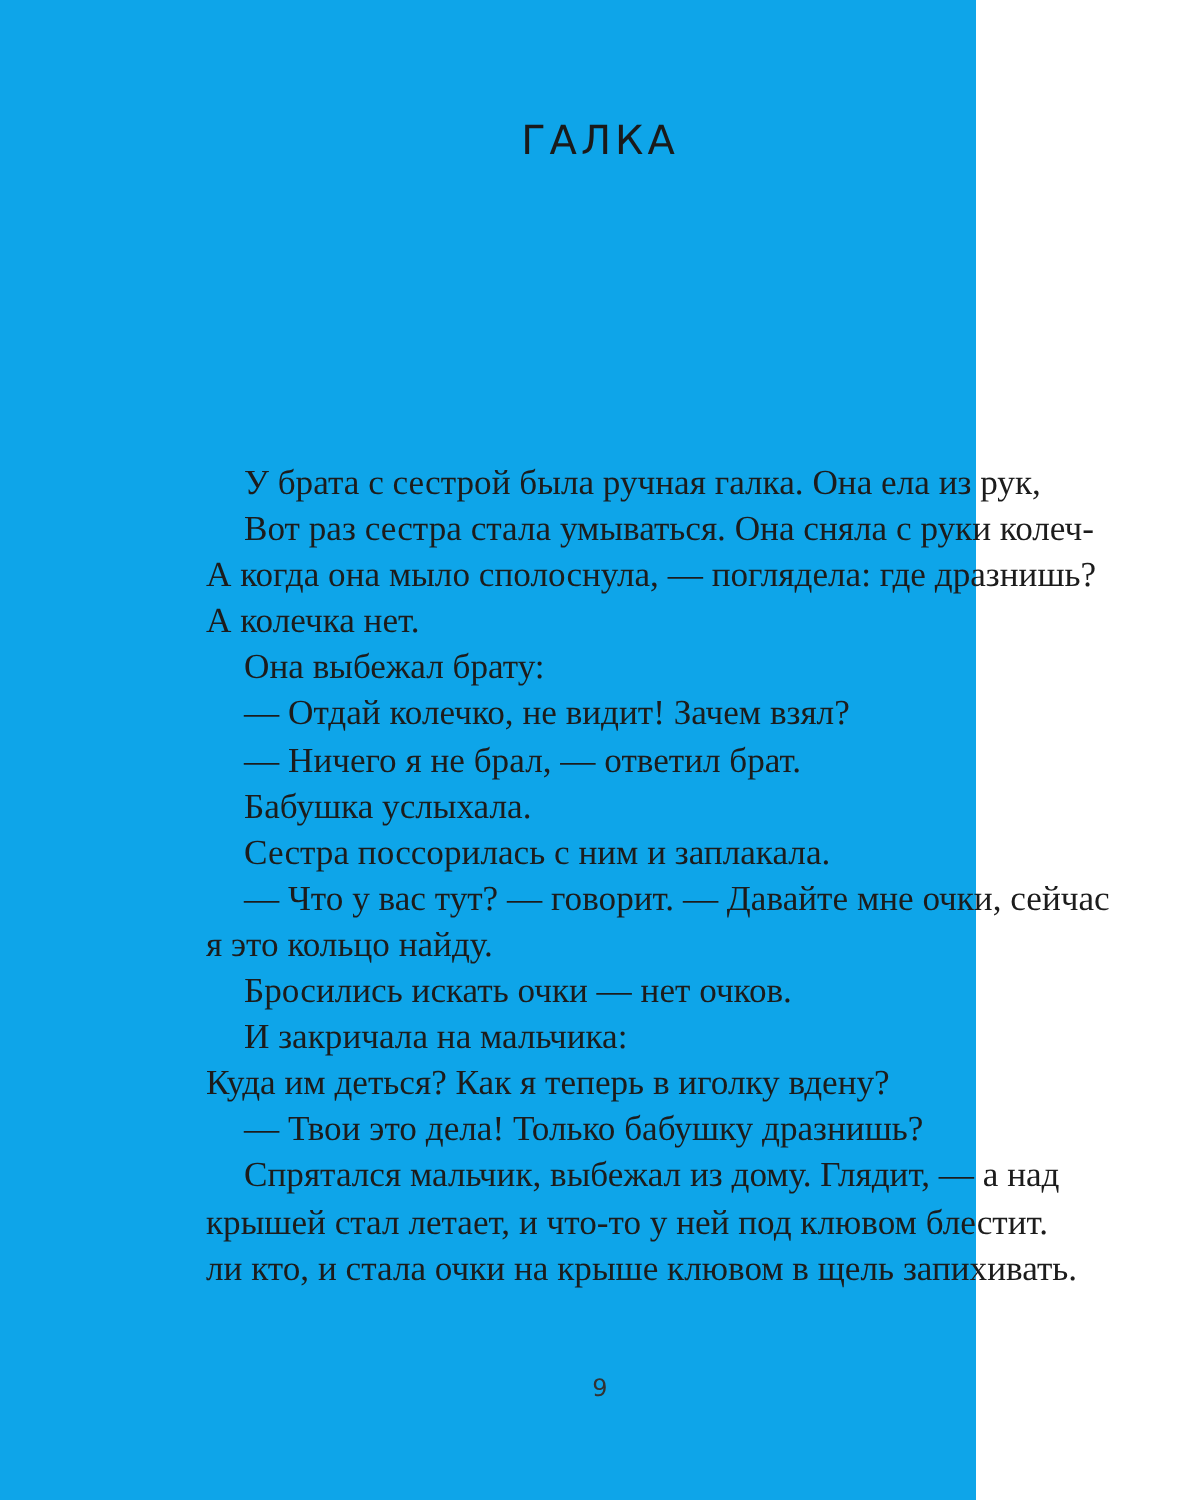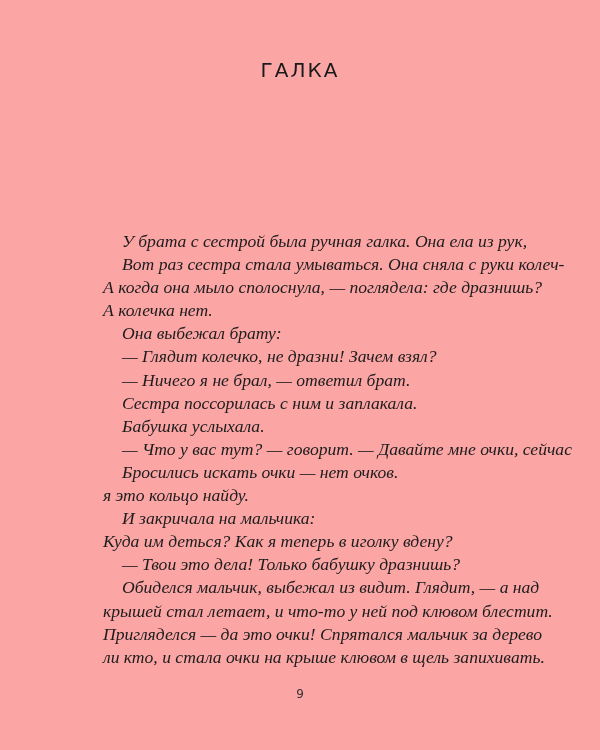--- a/index.html
+++ b/index.html
@@ -10,22 +10,22 @@
     body {
       width: 600px;
       height: 750px;
       position: relative;
       overflow: hidden;
       color: #1c1c1c;
     }
     .page {
       position: absolute;
       left: 0; top: 0;
-      width: 600px; height: 750px;
-      background: #fca5a5;
+      width: 488px; height: 750px;
+      background: #0ea5e9;
     }
     .title {
       position: absolute;
       top: 58px;
       left: 0;
       width: 600px;
       text-align: center;
       font-family: "DejaVu Sans", sans-serif;
       font-size: 20px;
       letter-spacing: 2px;
@@ -42,21 +42,20 @@
       font-size: 17.6px;
       line-height: 23.1px;
       color: #1c1c1c;
     }
     .line {
       display: block;
       white-space: nowrap;
       text-align: justify;
       text-align-last: justify;
       height: 23.1px;
-      font-style: italic;
     }
     .line.indent {
       padding-left: 19px;
     }
     .line.last {
       text-align-last: left;
     }
     .page-number {
       position: absolute;
       top: 687px;
@@ -73,30 +72,29 @@
 
 <div class="page">
   <h1 class="title">ГАЛКА</h1>
 
   <div class="text">
     <span class="line indent">У брата с сестрой была ручная галка. Она ела из рук,</span>
     <span class="line indent">Вот раз сестра стала умываться. Она сняла с руки колеч-</span>
     <span class="line">А когда она мыло сполоснула, — поглядела: где дразнишь?</span>
     <span class="line last">А колечка нет.</span>
     <span class="line indent last">Она выбежал брату:</span>
-    <span class="line indent last">— Глядит колечко, не дразни! Зачем взял?</span>
+    <span class="line indent last">— Отдай колечко, не видит! Зачем взял?</span>
     <span class="line indent last">— Ничего я не брал, — ответил брат.</span>
+    <span class="line indent last">Бабушка услыхала.</span>
     <span class="line indent last">Сестра поссорилась с ним и заплакала.</span>
-    <span class="line indent last">Бабушка услыхала.</span>
     <span class="line indent">— Что у вас тут? — говорит. — Давайте мне очки, сейчас</span>
+    <span class="line last">я это кольцо найду.</span>
     <span class="line indent last">Бросились искать очки — нет очков.</span>
-    <span class="line last">я это кольцо найду.</span>
     <span class="line indent last">И закричала на мальчика:</span>
     <span class="line last">Куда им деться? Как я теперь в иголку вдену?</span>
     <span class="line indent last">— Твои это дела! Только бабушку дразнишь?</span>
-    <span class="line indent">Обиделся мальчик, выбежал из видит. Глядит, — а над</span>
+    <span class="line indent">Спрятался мальчик, выбежал из дому. Глядит, — а над</span>
     <span class="line">крышей стал летает, и что-то у ней под клювом блестит.</span>
-    <span class="line">Пригляделся — да это очки! Спрятался мальчик за дерево</span>
     <span class="line">ли кто, и стала очки на крыше клювом в щель запихивать.</span>
   </div>
 
   <div class="page-number">9</div>
 </div>
 
 </body></html>

